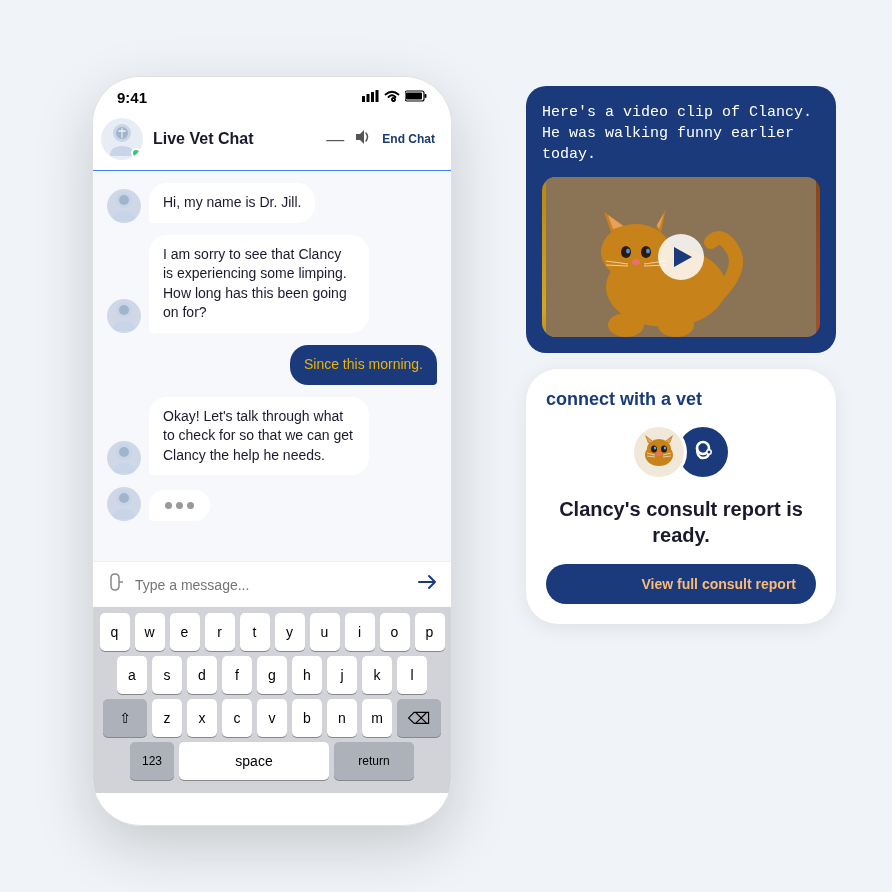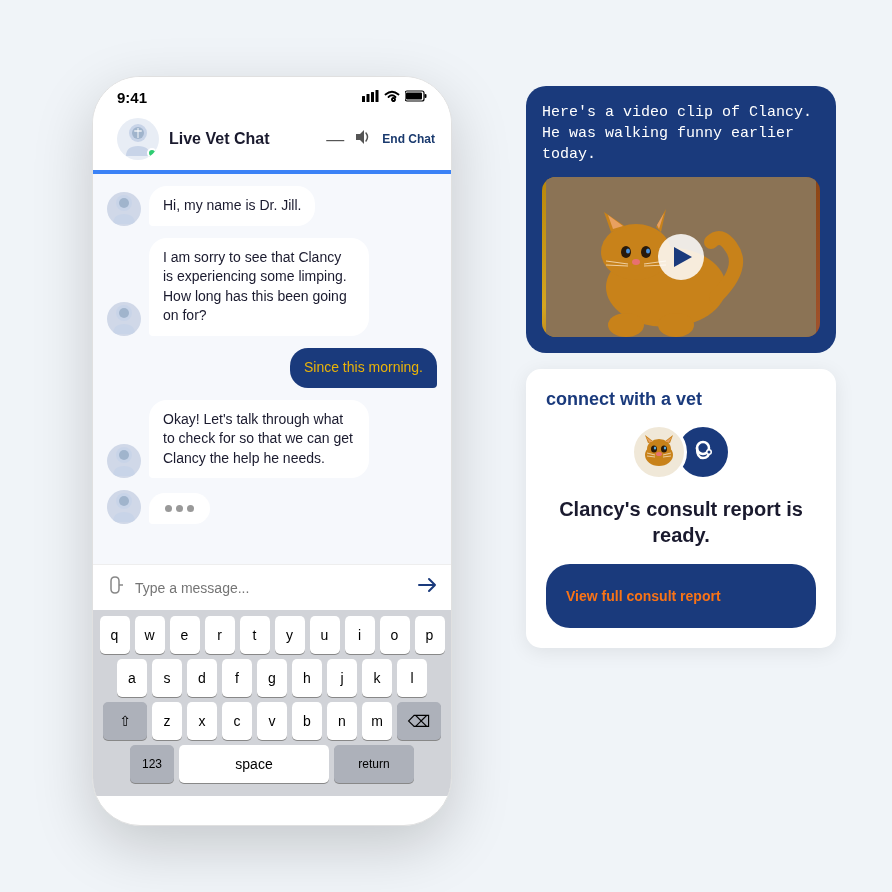--- a/index.html
+++ b/index.html
@@ -44,22 +44,22 @@
       font-weight: 600;
     }
 
     .status-time { font-size: 15px; font-weight: 700; }
     .status-icons { display: flex; gap: 5px; align-items: center; font-size: 12px; }
 
     .chat-header {
       background: #fff;
       display: flex;
       align-items: center;
-      padding: 8px 16px 10px 24px;
-      border-bottom: 4px solid #3b82f6;
+      padding: 8px 16px 10px 8px;
+      border-bottom: 1px solid #3b82f6;
     }
 
     .header-avatar {
       width: 42px;
       height: 42px;
       border-radius: 50%;
       background: #e8edf5;
       position: relative;
       flex-shrink: 0;
       overflow: hidden;
@@ -299,21 +299,21 @@
       height: 0;
       border-style: solid;
       border-width: 10px 0 10px 18px;
       border-color: transparent transparent transparent #1a3a7c;
       margin-left: 3px;
     }
 
     
     .consult-card {
       background: #fff;
-      border-radius: 15px;
+      border-radius: 32px;
       padding: 20px;
       box-shadow: 0 4px 20px rgba(0,0,0,0.08);
     }
 
     .consult-title {
       font-size: 18px;
       font-weight: 700;
       color: #1a3a7c;
       margin-bottom: 14px;
     }
@@ -356,29 +356,29 @@
       font-size: 20px;
       font-weight: 800;
       color: #1a1a2e;
       text-align: center;
       line-height: 1.3;
       margin-bottom: 16px;
     }
 
     .view-report-btn {
       background: #1a3a7c;
-      color: #f97316;
+      color: #fdba74;
       border: none;
       border-radius: 24px;
-      padding: 24px 20px;
+      padding: 12px 20px;
       font-size: 14px;
       font-weight: 600;
       width: 100%;
       cursor: pointer;
-      text-align: left;
+      text-align: right;
     }
   </style>
 </head>
 <body>
 
 <div class="scene">
 
   <div class="phone">
 
     <div class="phone-status-bar">

